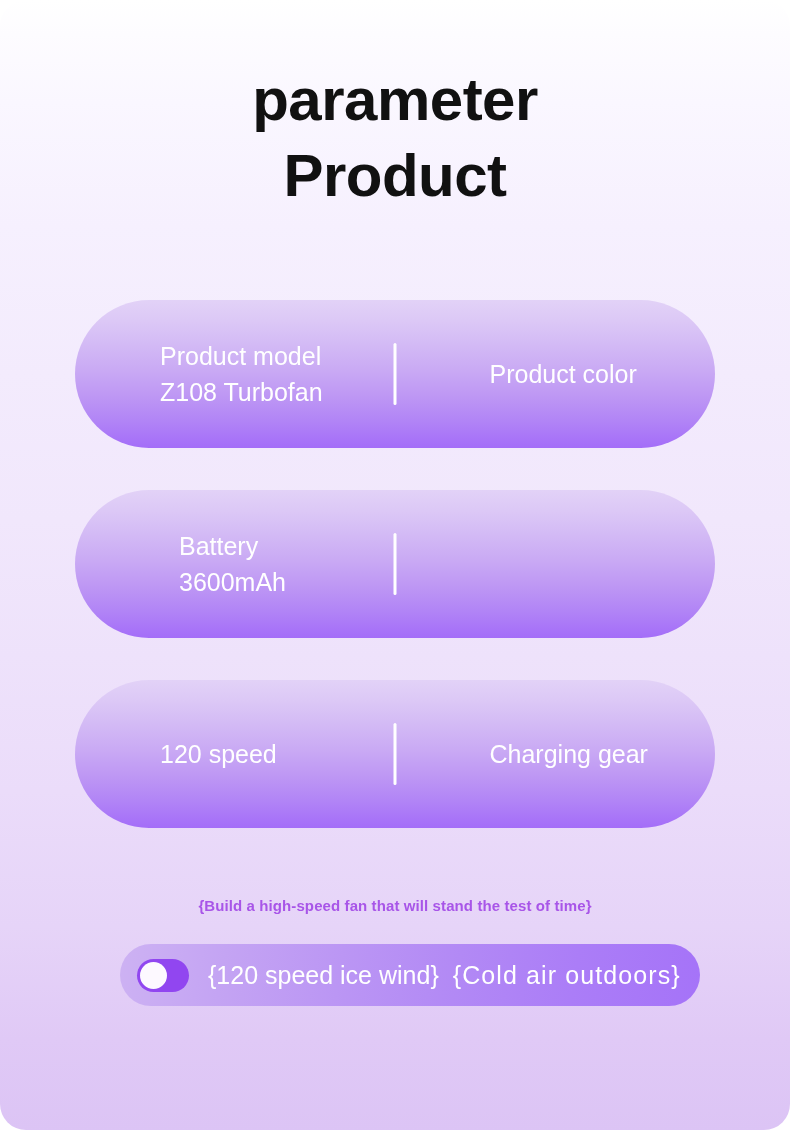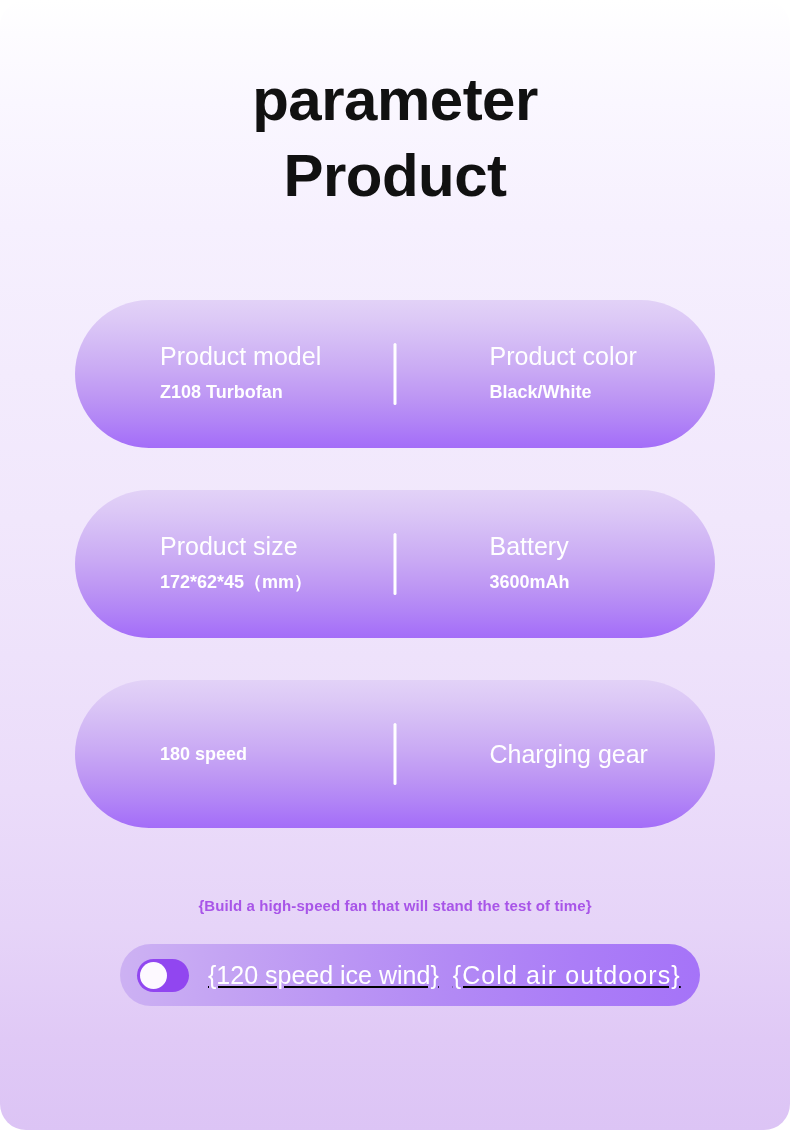--- a/index.html
+++ b/index.html
@@ -85,23 +85,23 @@
 
   .card-label {
     display:block;
     font-size:25px;
     line-height:36px;
     font-weight:500;
     white-space:nowrap;
   }
   .card-value {
     display:block;
-    font-size:18px;
+    font-size:25px;
     line-height:36px;
-    font-weight:700;
+    font-weight:400;
     white-space:nowrap;
   }
 
   .card-divider {
     position:absolute;
     left:50%;
     top:50%;
     transform:translate(-50%, -50%);
     width:3px;
     height:62px;
@@ -135,21 +135,20 @@
         100deg,
         #cdb2f3 0%,
         #c4a4f3 18%,
         #bb96f4 38%,
         #b289f5 58%,
         #ab7df7 78%,
         #a573f8 100%);
     display:flex;
     align-items:center;
     padding-left:17px;
-    text-decoration:underline;
   }
 
   .toggle {
     position:relative;
     width:52px;
     height:33px;
     border-radius:18px;
     background:#9146f0;
     flex:0 0 auto;
   }
@@ -185,39 +184,34 @@
   </div>
 
   <div class="card card-1">
     <div class="card-col">
       <span class="card-label">Product model</span>
       <span class="card-value">Z108 Turbofan</span>
     </div>
     <div class="card-divider"></div>
     <div class="card-col right">
       <span class="card-label">Product color</span>
-      <span class="card-value">Black/White</span>
     </div>
   </div>
 
   <div class="card card-2">
-    <div class="card-col">
-      <span class="card-label">Product size</span>
-      <span class="card-value">172*62*45（mm）</span>
-    </div>
     <div class="card-divider"></div>
     <div class="card-col right">
       <span class="card-label">Battery</span>
       <span class="card-value">3600mAh</span>
     </div>
   </div>
 
   <div class="card card-3">
     <div class="card-col">
-      <span class="card-value">180 speed</span>
+      <span class="card-value">120 speed</span>
     </div>
     <div class="card-divider"></div>
     <div class="card-col right">
       <span class="card-label">Charging gear</span>
     </div>
   </div>
 
   <div class="tagline">{Build a high-speed fan that will stand the test of time}</div>
 
   <div class="bottom-bar">

